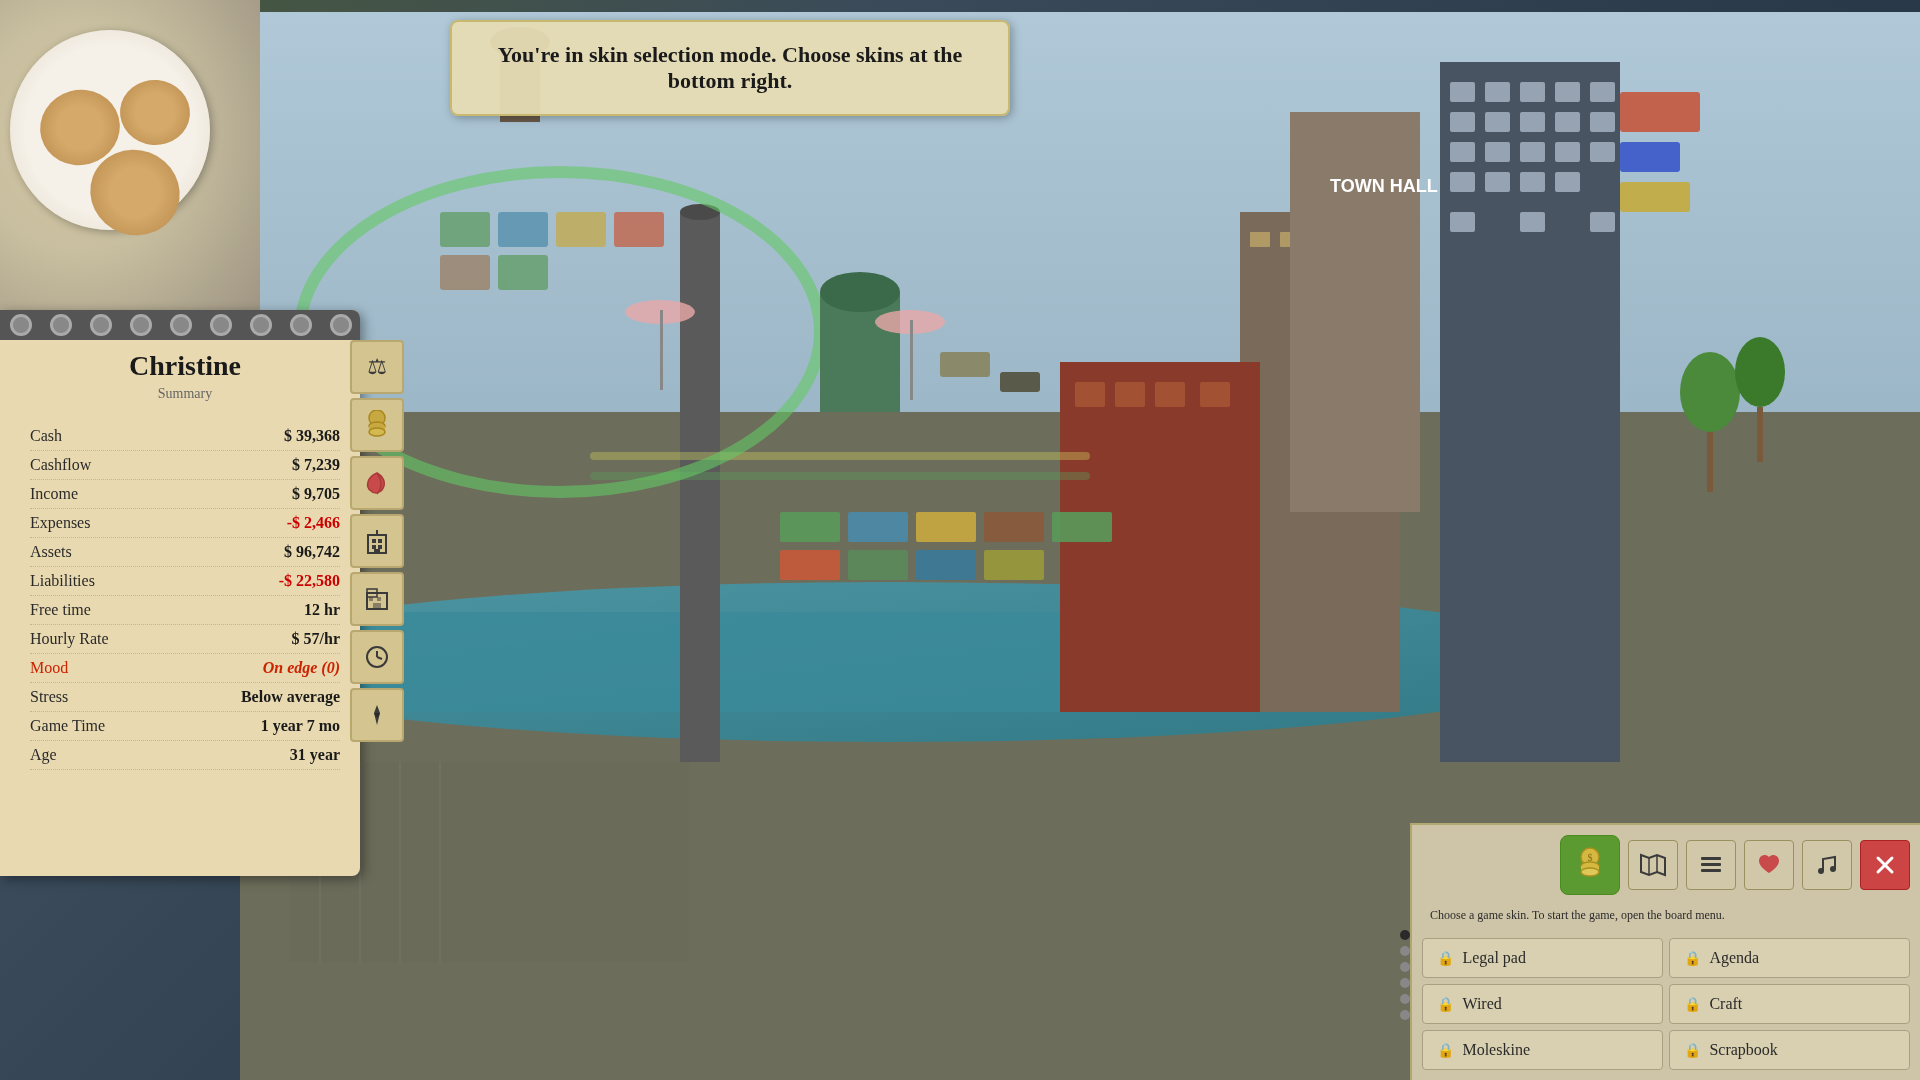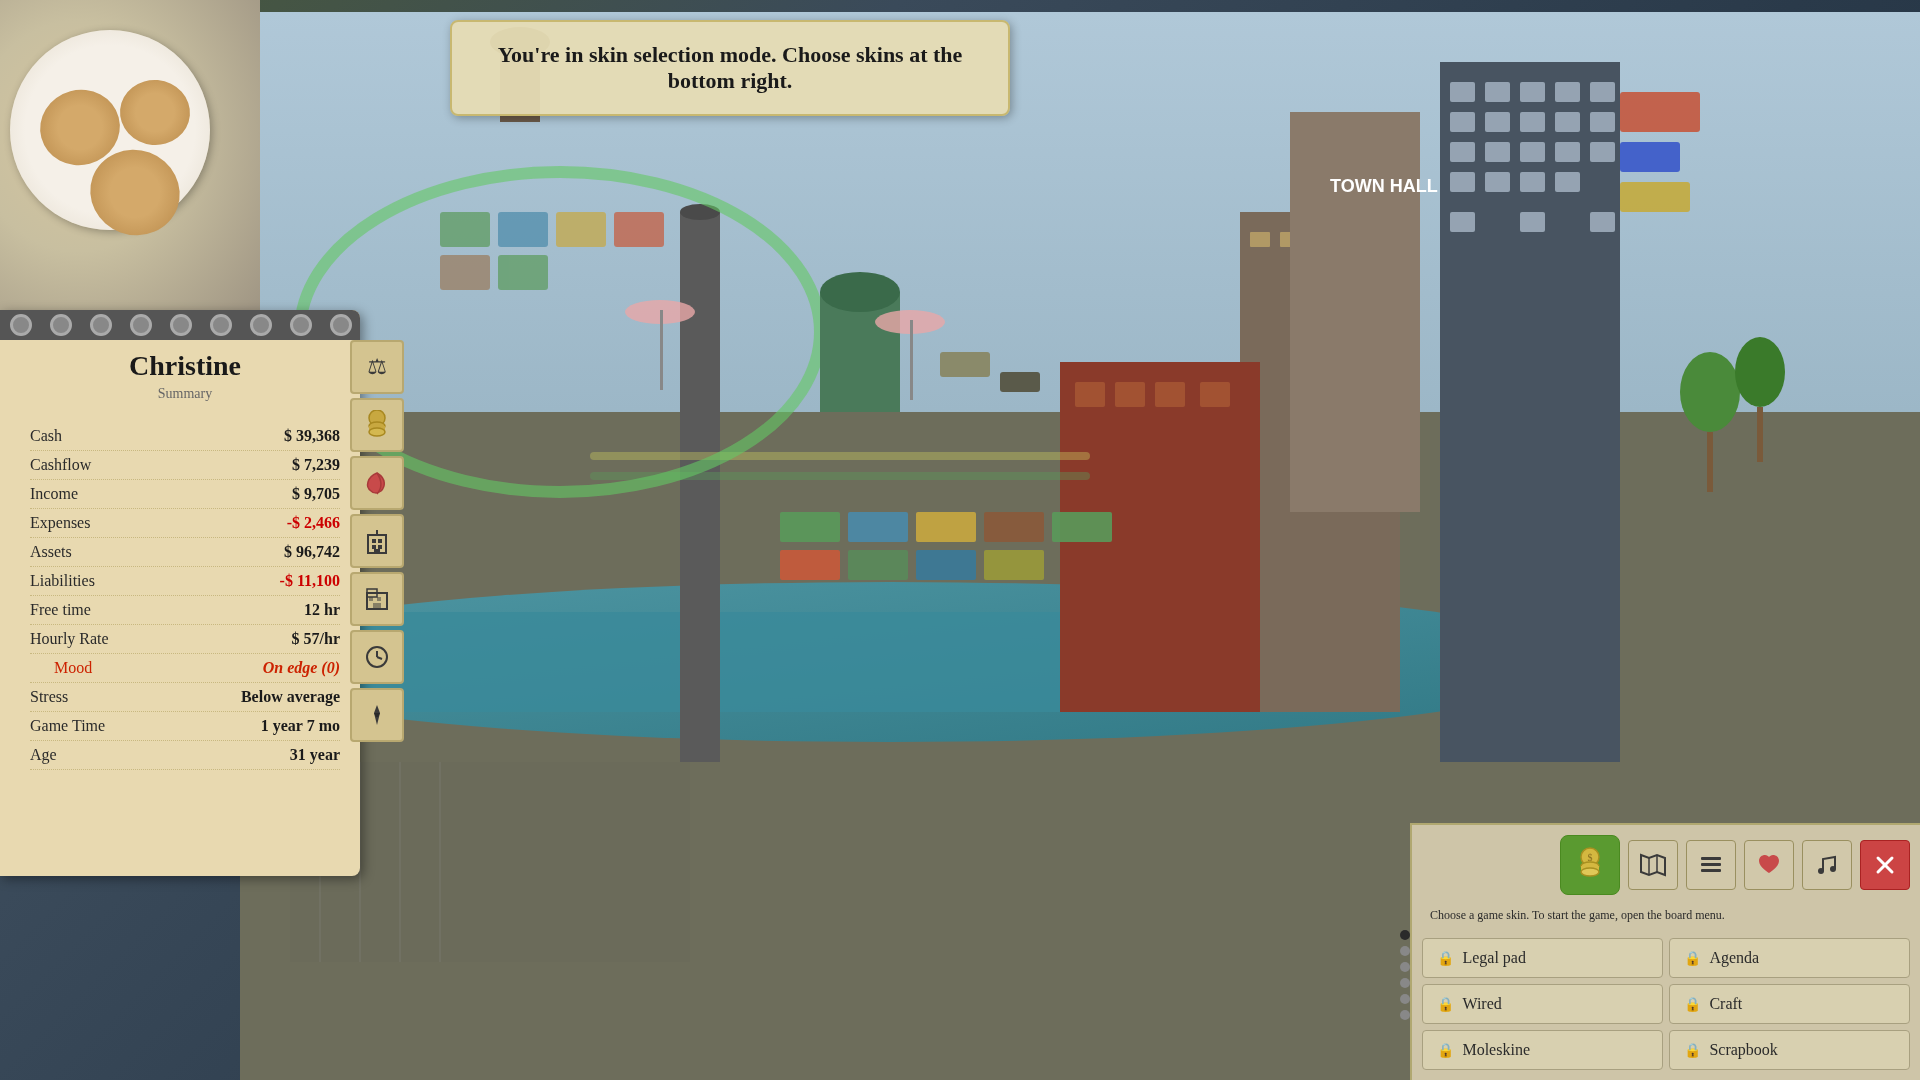--- a/index.html
+++ b/index.html
@@ -117,21 +117,21 @@
       border-bottom: 1px dotted #c8b880;
       font-size: 16px;
       color: #2a2a2a;
       gap: 40px;
     }
 
     .stat-label { font-weight: normal; }
     .stat-value { font-weight: bold; color: #1a1a1a; }
     .stat-value.negative { color: #c00; }
     .stat-value.mood-red { color: #cc2200; font-style: italic; }
-    .stat-label.mood-red { color: #cc2200; margin-left: 24px; }
+    .stat-label.mood-red { color: #cc2200; }
 
     
     .side-icons {
       position: absolute;
       top: 340px;
       left: 350px;
       width: 60px;
       z-index: 15;
       display: flex;
       flex-direction: column;
@@ -470,21 +470,21 @@
         <div class="stat-row">
           <span class="stat-label">Expenses</span>
           <span class="stat-value negative">-$ 2,466</span>
         </div>
         <div class="stat-row">
           <span class="stat-label">Assets</span>
           <span class="stat-value">$ 96,742</span>
         </div>
         <div class="stat-row">
           <span class="stat-label">Liabilities</span>
-          <span class="stat-value negative">-$ 11,100</span>
+          <span class="stat-value negative">-$ 22,580</span>
         </div>
         <div class="stat-row">
           <span class="stat-label">Free time</span>
           <span class="stat-value">12 hr</span>
         </div>
         <div class="stat-row">
           <span class="stat-label">Hourly Rate</span>
           <span class="stat-value">$ 57/hr</span>
         </div>
         <div class="stat-row">

